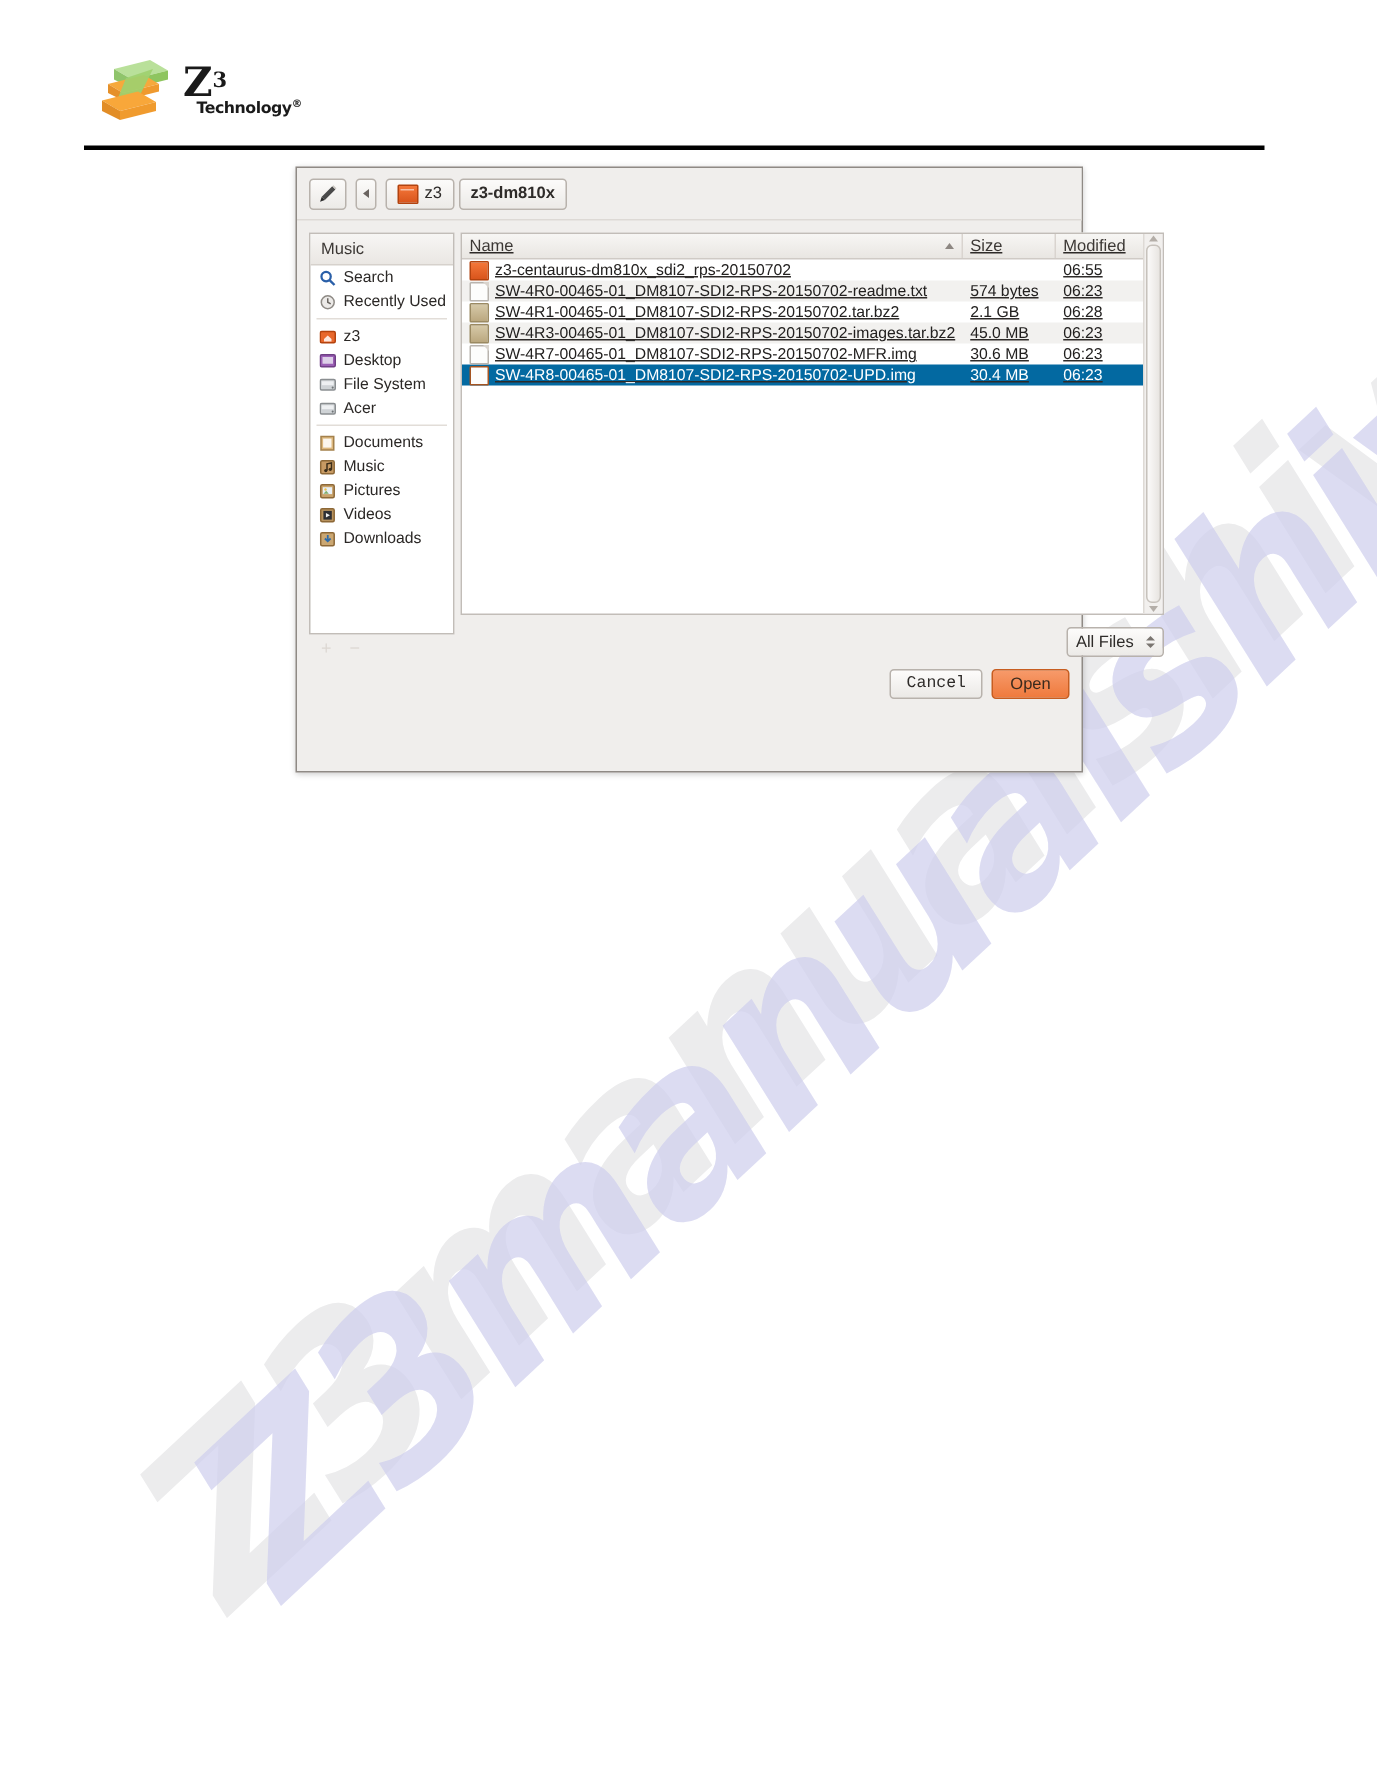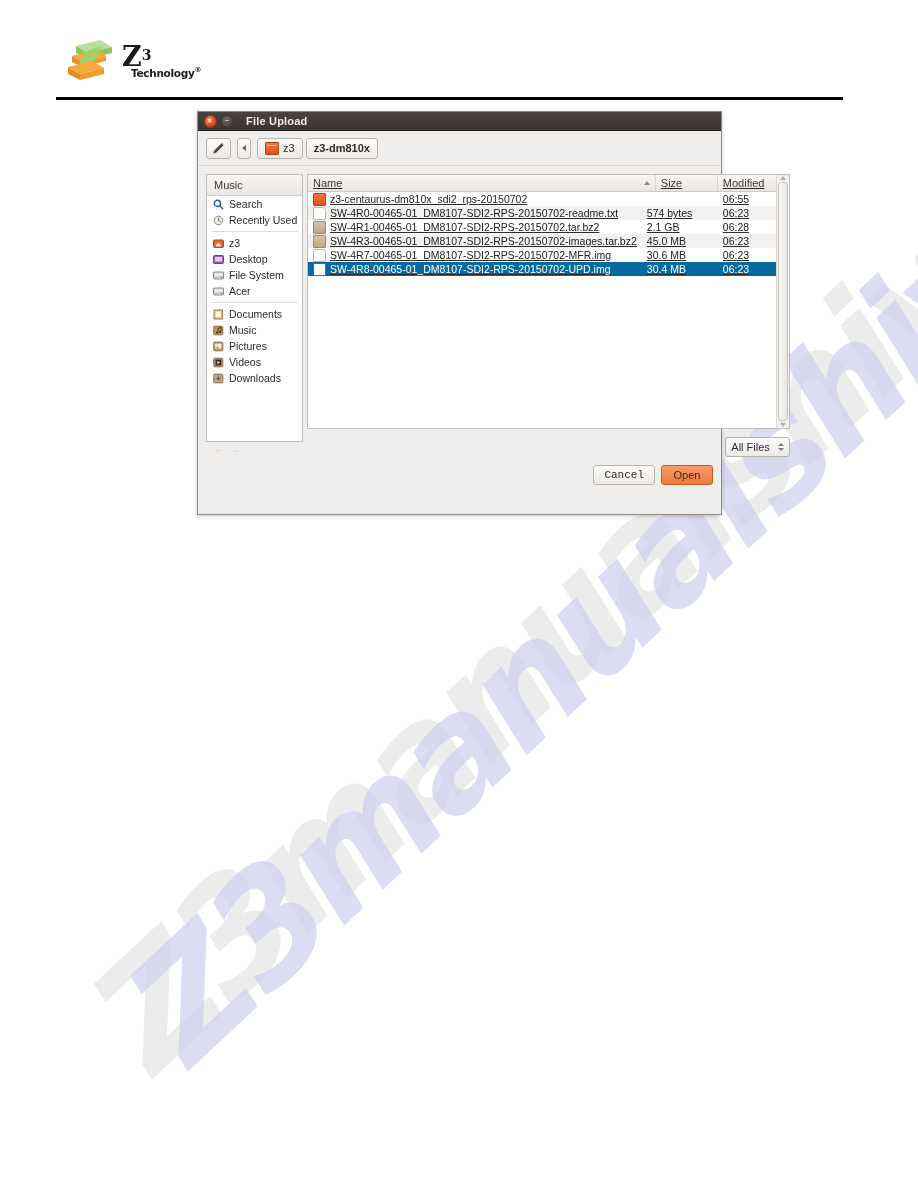--- a/index.html
+++ b/index.html
@@ -361,21 +361,21 @@
   }
   .fl-row.alt { background: #f2f1ef; }
   .fl-row.selected {
     background: #0369a1;
     color: #ffffff;
     justify-content: space-between;
   }
   .fl-row .cell { padding: 16px 5px; box-sizing: border-box; overflow: hidden; }
   .cell-name { flex: 1; min-width: 0; display: flex; align-items: center; }
   .cell-size { width: 62px; }
-  .cell-mod  { width: 58px; margin-left: 14px; }
+  .cell-mod  { width: 58px; }
   .file-ico {
     width: 11px; height: 11px;
     margin-right: 4px;
     flex: 0 0 auto;
   }
   .ico-folder-orange {
     background: linear-gradient(to bottom, #f4773a, #d9551c);
     border: 1px solid #b2430f;
     border-radius: 1px;
   }
@@ -535,25 +535,20 @@
     <div class="logo-text">
       <span class="logo-z">Z</span><span class="logo-sup">3</span>
       <span class="logo-tech"><span>Technology</span><span class="logo-reg">®</span></span>
     </div>
   </div>
   <div class="header-rule"></div>
 </div>
 
 <div class="dialog">
 
-  <div class="titlebar">
-    <span class="tb-btn tb-close"></span>
-    <span class="tb-btn tb-min"></span>
-    <span class="tb-title">File Upload</span>
-  </div>
 
   <div class="pathbar">
     <div class="tool-btn">
       <span class="pencil-icon">
         <svg width="13" height="13" viewBox="0 0 13 13">
           <polygon points="9.5,1.2 11.6,3.3 4.6,10.3 2.5,8.2" fill="#4a4a4a"></polygon>
           <polygon points="2.5,8.2 4.6,10.3 1.4,11.5" fill="#2b2b2b"></polygon>
           <polygon points="9.5,1.2 11.6,3.3 12.3,2.5 10.3,0.5" fill="#c9c5c0"></polygon>
         </svg>
       </span>

